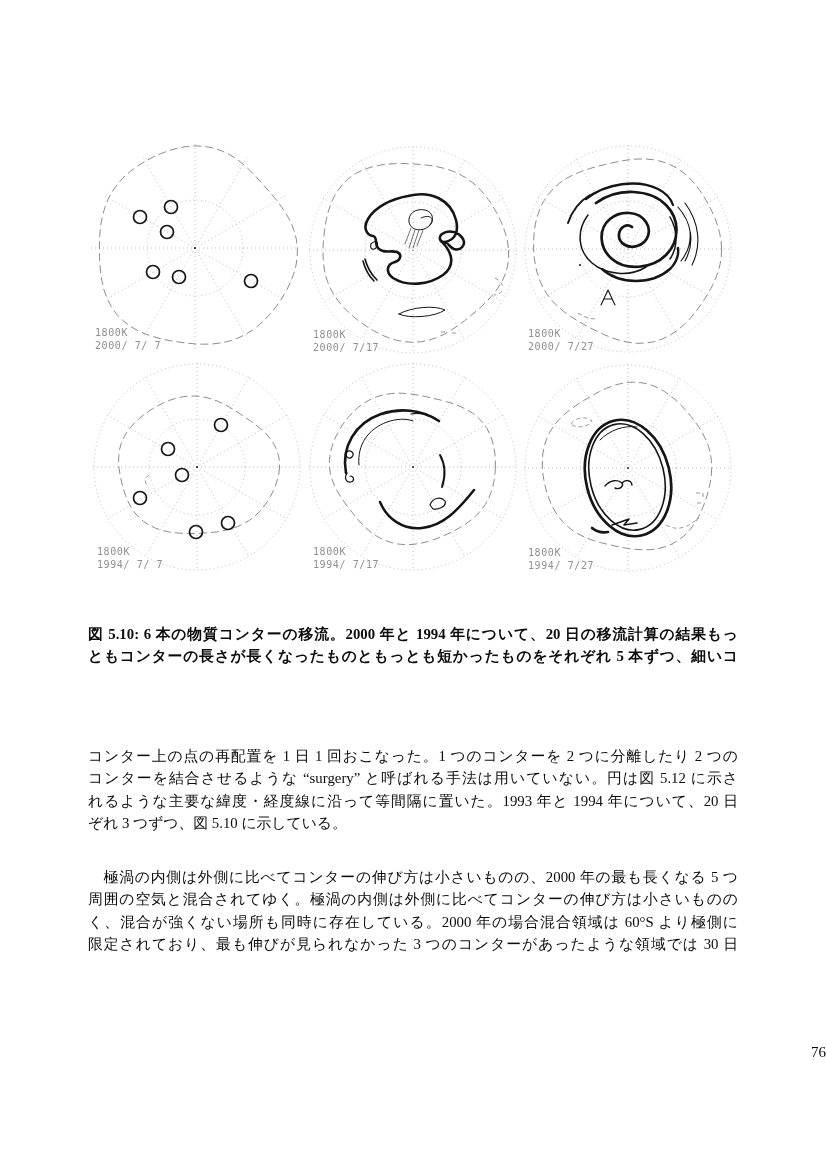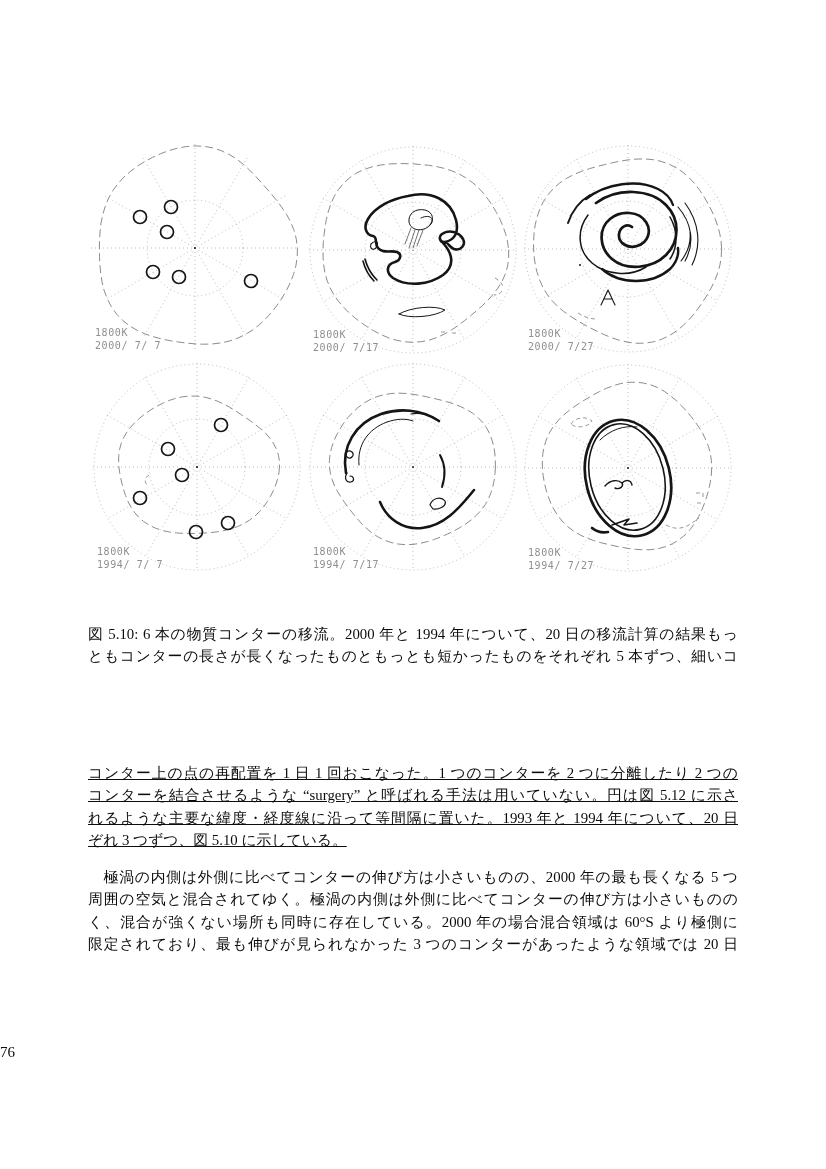--- a/index.html
+++ b/index.html
@@ -15,21 +15,21 @@
   }
   .contour{stroke:#151515;fill:none;stroke-linecap:round;stroke-linejoin:round;}
   .frag{stroke:#8c8c8c;fill:none;stroke-width:0.9;stroke-dasharray:4 3;}
   .textblock{
     position:absolute;left:88px;width:650px;
     font-size:14.8px;line-height:22.4px;color:#0c0c0c;
   }
   .jline{text-align:justify;text-align-last:justify;}
   .jline.last{text-align-last:left;}
   .pagenum{
-    position:absolute;left:0;top:1044px;width:826px;text-align:left;
+    position:absolute;left:0;top:1044px;width:826px;text-align:right;
     font-size:15px;color:#0c0c0c;
   }
 </style>
 </head>
 <body>
 
 <svg class="panel" style="left:85px;top:142px;" viewBox="0 0 220 224">
   <g class="grid">
       <line x1="6" y1="106" x2="214" y2="106" stroke="#a0a0a0" stroke-width="0.7" stroke-dasharray="1 3"></line>
       <line x1="19.933358006418374" y1="54.00000000000001" x2="200.06664199358164" y2="158" stroke="#a0a0a0" stroke-width="0.7" stroke-dasharray="1 3"></line>
@@ -187,32 +187,32 @@
     <path class="contour" stroke-width="1.4" d="M87,124 C92,118 100,117 104,121 C106,124 102,128 97,126 M104,121 C108,117 113,118 114,123"></path>
     <path class="contour" stroke-width="1.6" d="M94,163 L111,157 L106,163 L119,161"></path>
     <path class="contour" stroke-width="2.6" d="M74,166 C79,170 85,171 90,170"></path>
     <path class="frag" d="M53,62 C57,55 69,54 74,59 C71,65 58,67 53,62 Z M178,131 h7 v6 m-2,4 h-6
          M148,163 C157,168 166,167 174,161 l7,-5"></path>
   </g>
   <text class="plbl" x="10" y="194">1800K</text>
   <text class="plbl" x="10" y="207">1994/ 7/27</text>
 </svg>
 
-<div class="textblock" style="top:623px;">
+<div class="textblock" style="top:623px;font-weight:bold;">
   <div class="jline">図 5.10: 6 本の物質コンターの移流。2000 年と 1994 年について、20 日の移流計算の結果もっ</div>
   <div class="jline">ともコンターの長さが長くなったものともっとも短かったものをそれぞれ 5 本ずつ、細いコ</div>
 </div>
 
-<div class="textblock" style="top:762px;text-decoration:underline;">
+<div class="textblock" style="top:745px;">
   <div class="jline">コンター上の点の再配置を 1 日 1 回おこなった。1 つのコンターを 2 つに分離したり 2 つの</div>
   <div class="jline">コンターを結合させるような “surgery” と呼ばれる手法は用いていない。円は図 5.12 に示さ</div>
   <div class="jline">れるような主要な緯度・経度線に沿って等間隔に置いた。1993 年と 1994 年について、20 日</div>
   <div class="jline last">ぞれ 3 つずつ、図 5.10 に示している。</div>
 </div>
 
 <div class="textblock" style="top:866px;">
   <div class="jline">　極渦の内側は外側に比べてコンターの伸び方は小さいものの、2000 年の最も長くなる 5 つ</div>
   <div class="jline">周囲の空気と混合されてゆく。極渦の内側は外側に比べてコンターの伸び方は小さいものの</div>
   <div class="jline">く、混合が強くない場所も同時に存在している。2000 年の場合混合領域は 60°S より極側に</div>
-  <div class="jline">限定されており、最も伸びが見られなかった 3 つのコンターがあったような領域では 20 日</div>
+  <div class="jline">限定されており、最も伸びが見られなかった 3 つのコンターがあったような領域では 30 日</div>
 </div>
 
 <div class="pagenum">76</div>
 
 </body></html>

